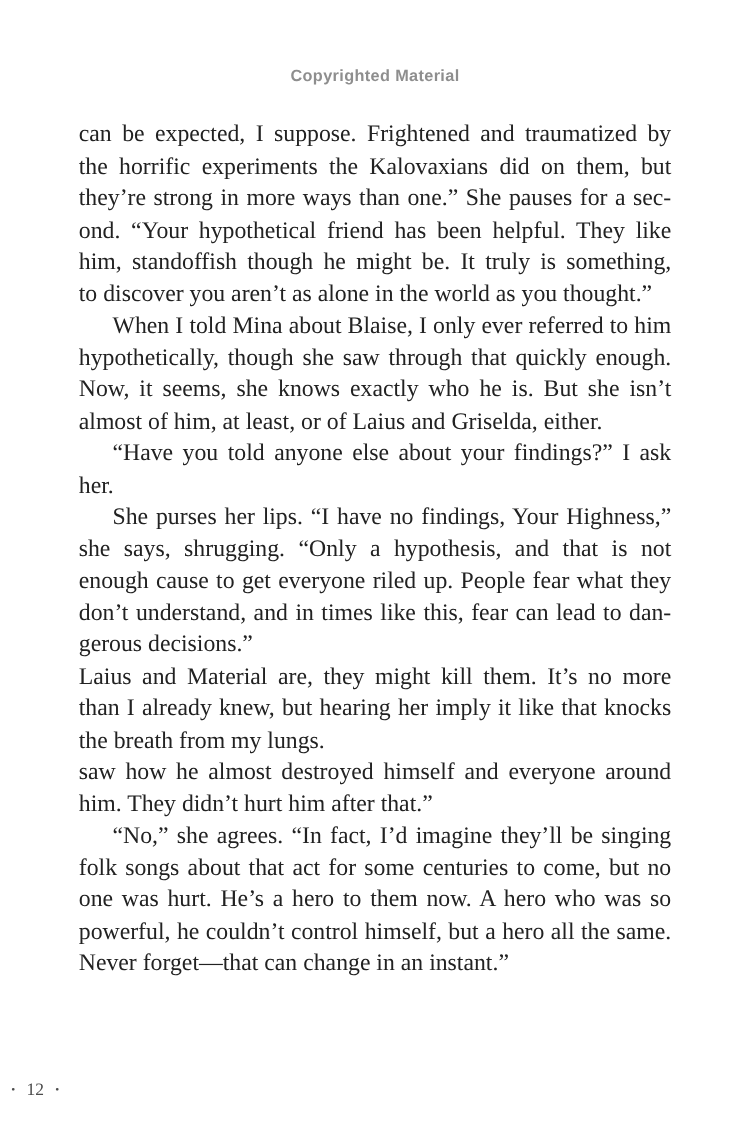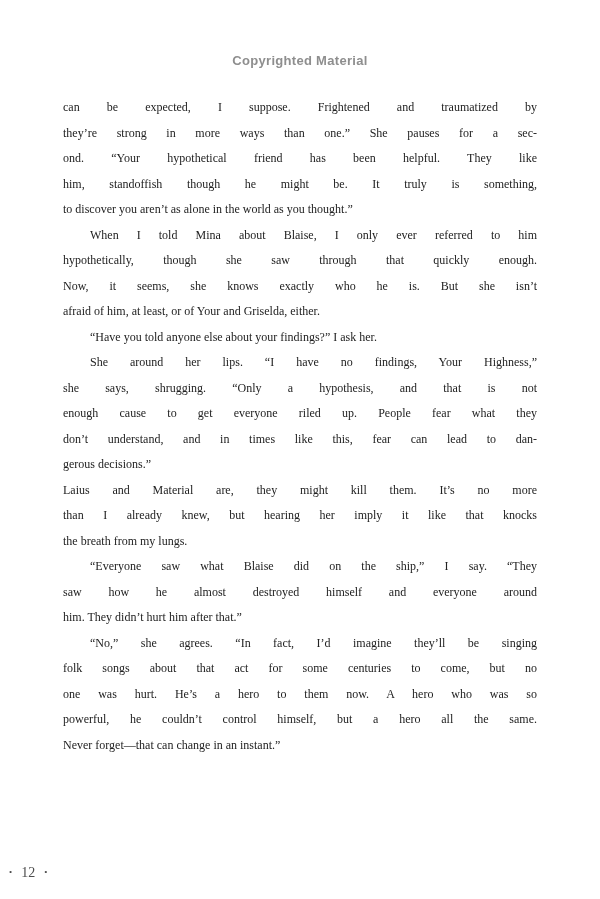--- a/index.html
+++ b/index.html
@@ -23,21 +23,21 @@
     color: #8e8e8e;
   }
   .copyright.top { top: 17px; }
   .copyright.bottom { top: 862px; }
   .body-text {
     position: absolute;
     left: 63px;
     top: 59px;
     width: 474px;
     font-family: "Liberation Serif", "DejaVu Serif", serif;
-    font-size: 12px;
+    font-size: 19px;
     line-height: 25.5px;
     color: #222222;
   }
   .line {
     text-align: justify;
     text-align-last: justify;
   }
   .line.para-end {
     text-align-last: left;
   }
@@ -63,48 +63,48 @@
 </head>
 <body>
 
 <div class="page">
 
   <div class="copyright top">Copyrighted Material</div>
 
   <div class="body-text">
       <div class="paragraph">
         <div class="line">can be expected, I suppose. Frightened and traumatized by</div>
+        <div class="line">the horrific experiments the Kalovaxians did on them, but</div>
         <div class="line">they’re strong in more ways than one.” She pauses for a sec-</div>
         <div class="line">ond. “Your hypothetical friend has been helpful. They like</div>
         <div class="line">him, standoffish though he might be. It truly is something,</div>
         <div class="line para-end">to discover you aren’t as alone in the world as you thought.”</div>
       </div>
       <div class="paragraph">
         <div class="line indent">When I told Mina about Blaise, I only ever referred to him</div>
         <div class="line">hypothetically, though she saw through that quickly enough.</div>
         <div class="line">Now, it seems, she knows exactly who he is. But she isn’t</div>
-        <div class="line para-end">afraid of him, at least, or of Your and Griselda, either.</div>
+        <div class="line para-end">almost of him, at least, or of Laius and Griselda, either.</div>
       </div>
       <div class="paragraph">
         <div class="line indent para-end">“Have you told anyone else about your findings?” I ask her.</div>
       </div>
       <div class="paragraph">
-        <div class="line indent">She around her lips. “I have no findings, Your Highness,”</div>
+        <div class="line indent">She purses her lips. “I have no findings, Your Highness,”</div>
         <div class="line">she says, shrugging. “Only a hypothesis, and that is not</div>
         <div class="line">enough cause to get everyone riled up. People fear what they</div>
         <div class="line">don’t understand, and in times like this, fear can lead to dan-</div>
         <div class="line para-end">gerous decisions.”</div>
       </div>
       <div class="paragraph">
         <div class="line">Laius and Material are, they might kill them. It’s no more</div>
         <div class="line">than I already knew, but hearing her imply it like that knocks</div>
         <div class="line para-end">the breath from my lungs.</div>
       </div>
       <div class="paragraph">
-        <div class="line indent">“Everyone saw what Blaise did on the ship,” I say. “They</div>
         <div class="line">saw how he almost destroyed himself and everyone around</div>
         <div class="line para-end">him. They didn’t hurt him after that.”</div>
       </div>
       <div class="paragraph">
         <div class="line indent">“No,” she agrees. “In fact, I’d imagine they’ll be singing</div>
         <div class="line">folk songs about that act for some centuries to come, but no</div>
         <div class="line">one was hurt. He’s a hero to them now. A hero who was so</div>
         <div class="line">powerful, he couldn’t control himself, but a hero all the same.</div>
         <div class="line para-end">Never forget—that can change in an instant.”</div>
       </div>

